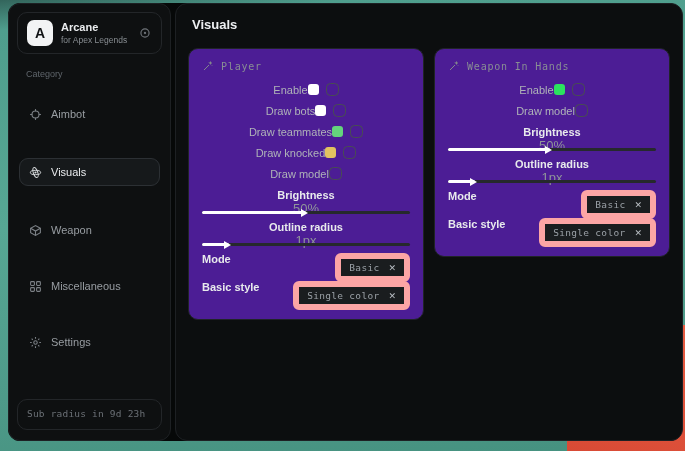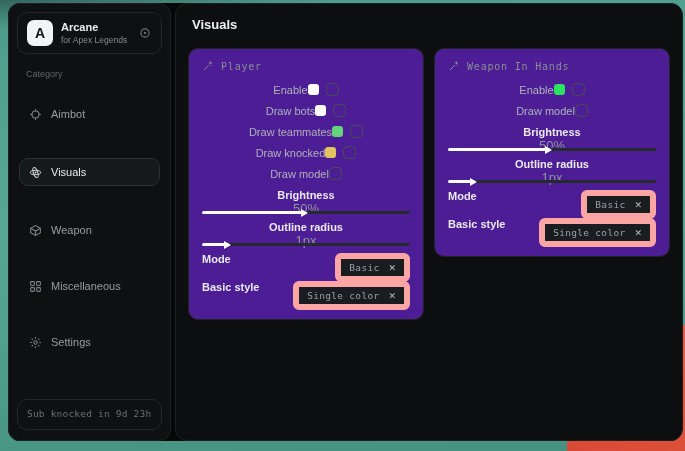--- a/index.html
+++ b/index.html
@@ -153,21 +153,21 @@
       <span class="ic">
         <svg width="13" height="13" viewBox="0 0 24 24" fill="none" stroke="currentColor" stroke-width="2">
           <circle cx="12" cy="12" r="3.2"></circle>
           <path d="M12 2v3M12 19v3M2 12h3M19 12h3M4.9 4.9l2.1 2.1M17 17l2.1 2.1M19.1 4.9L17 7M7 17l-2.1 2.1"></path>
         </svg>
       </span>
       <span>Settings</span>
     </div>
 
     <div class="side-footer">
-      <div class="foot1 mono">Sub knocked in 9d 23h</div>
+      <div class="foot1 mono">Sub radius in 9d 23h</div>
     </div>
   </div>
 
   <div class="main">
     <div class="main-title">Visuals</div>
 
 
     <div class="panels">
 
       <div class="panel">

